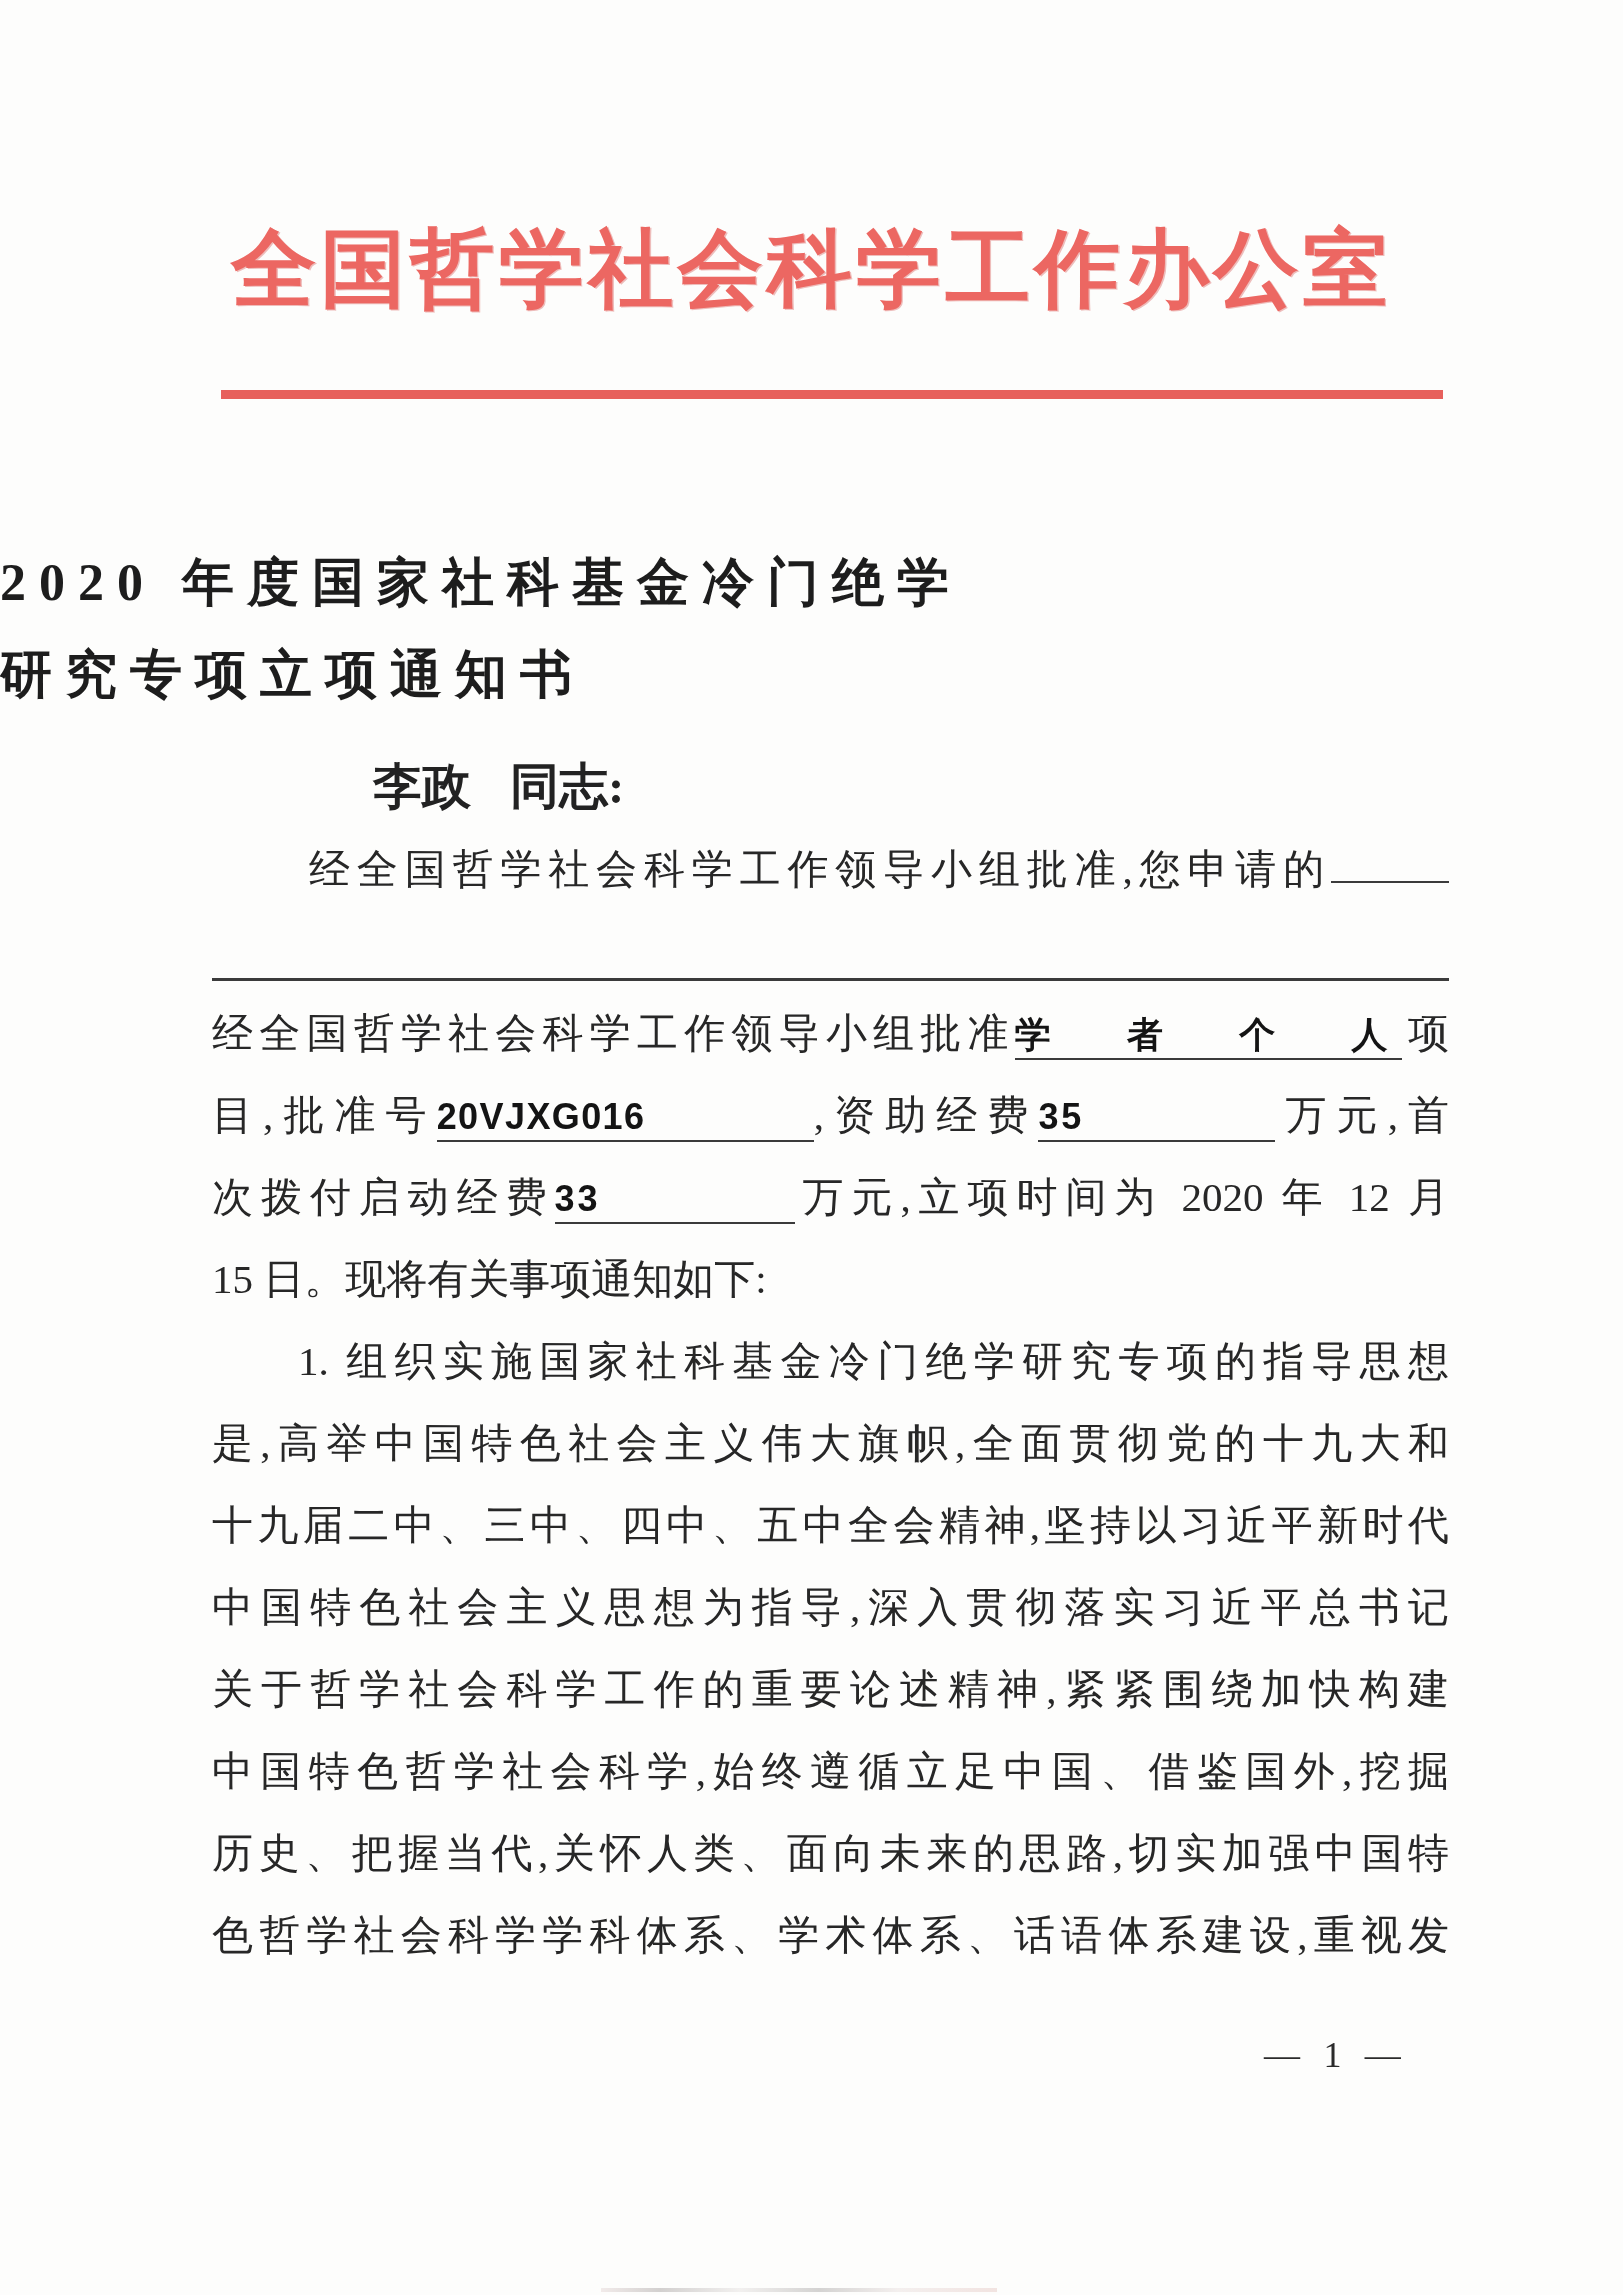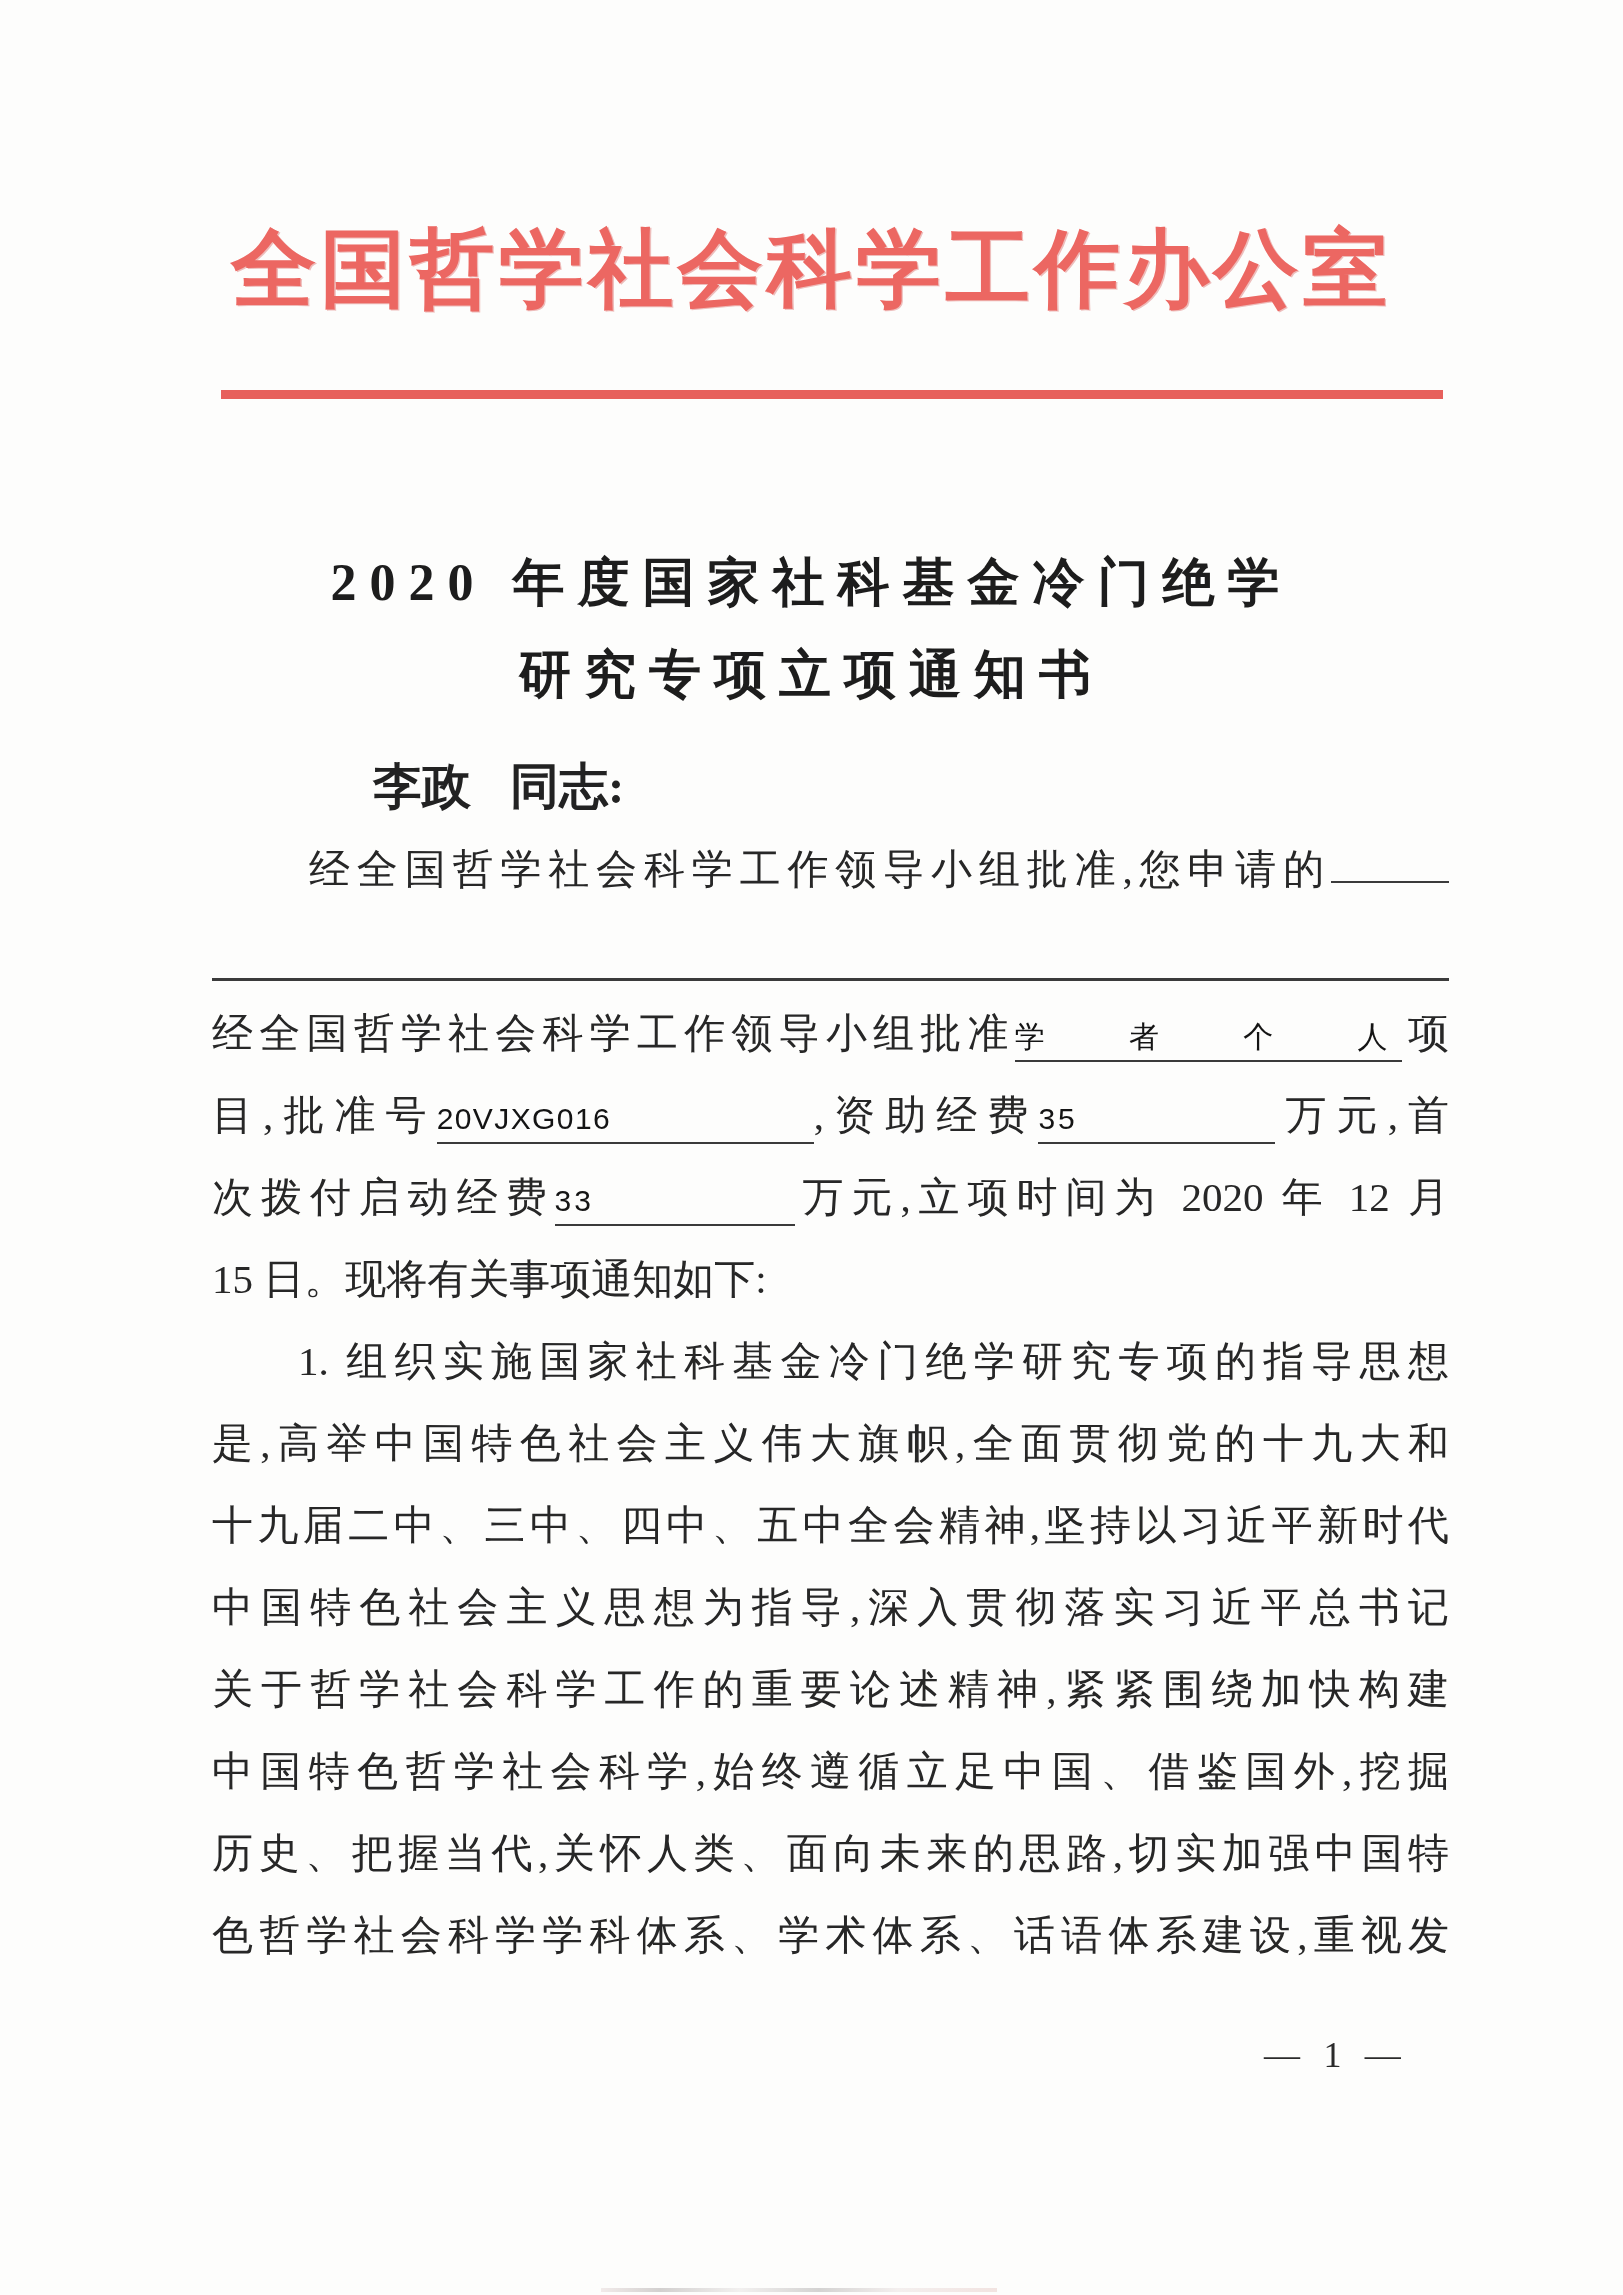--- a/index.html
+++ b/index.html
@@ -36,21 +36,20 @@
     width: 1222px;
     height: 9.3px;
     background: #e7605c;
   }
   
   .doc-title {
     position: absolute;
     top: 537px;
     left: 0;
     width: 100%;
-    text-align: center;
     font-size: 52px;
     font-weight: bold;
     color: #1d1d1d;
     line-height: 92px;
     letter-spacing: 13px;
     white-space: nowrap;
   }
   
   .content {
     position: absolute;
@@ -96,22 +95,22 @@
   }
   
   .blank {
     display: inline-block;
     vertical-align: baseline;
     border-bottom: 2.9px solid #3b3b3b;
     text-align: center;
     height: 46px;
     line-height: 46px;
     font-family: "Liberation Sans", "DejaVu Sans", sans-serif;
-    font-weight: normal;
-    font-size: 30px;
+    font-weight: bold;
+    font-size: 36px;
     color: #141414;
   }
   .blank.w-short  { width: 118px; }
   .blank.w-type   { width: 387px; letter-spacing: 14.3px; }
   .blank.w-number { width: 377px; letter-spacing: 1.4px; }
   .blank.w-fund   { width: 237px; letter-spacing: 2.9px; }
   .blank.w-start  { width: 240px; letter-spacing: 2.9px; }
   
   .page-num {
     position: absolute;

